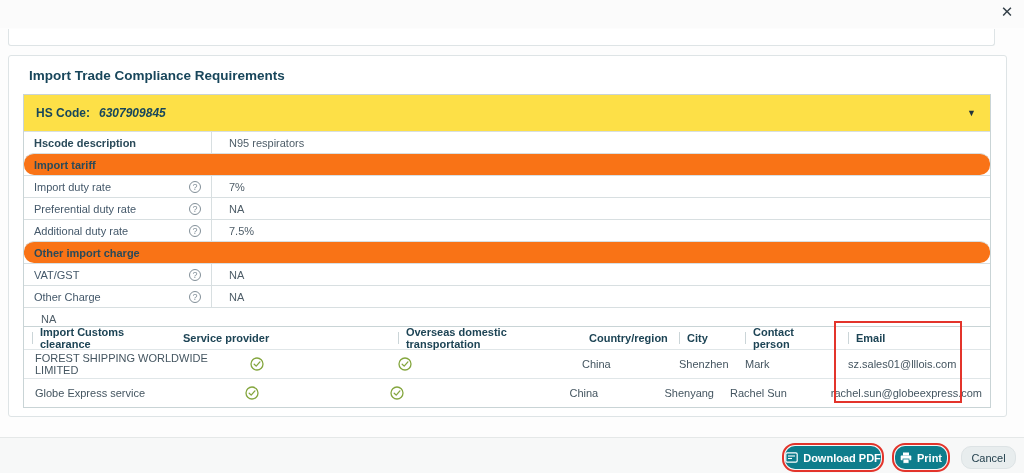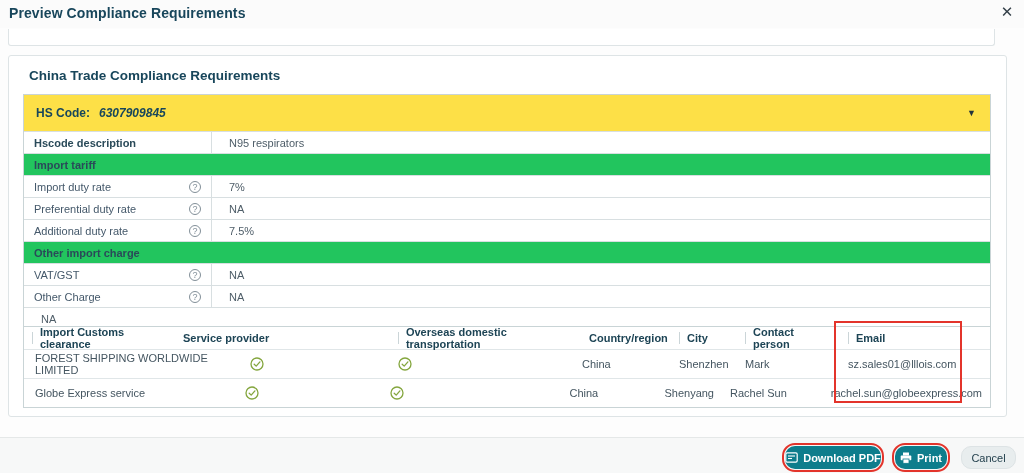--- a/index.html
+++ b/index.html
@@ -23,21 +23,21 @@
   .hs-table { position:absolute; left:14px; top:38px; width:968px; border:1px solid #C9D4D6; background:#fff; }
   .hs-header { height:36px; background:#fde047; display:flex; align-items:center; padding:0 12px; position:relative; cursor:pointer; }
   .hs-header .lbl { font-size:12px; font-weight:bold; color:#18465B; }
   .hs-header .val { font-size:12px; font-weight:bold; color:#18465B; margin-left:9px;font-style:italic; }
   .hs-caret { position:absolute; right:14px; top:50%; transform:translateY(-54%); font-size:9px; color:#22343C; }
   .hs-row { height:22px; display:flex; align-items:stretch; border-top:1px solid #D8DFE1; font-size:11px; }
   .hs-row .labelcell { width:188px; display:flex; align-items:center; padding:0 10px; color:#44586A; position:relative; border-right:1px solid #D8DFE1; }
   .hs-row .labelcell .help { margin-left:auto; }
   .hs-row .valuecell { flex:1; display:flex; align-items:center; padding:0 17px; color:#4E5D68; }
   .hs-row.bold .labelcell { font-weight:bold; color:#2A4A59; }
-  .hs-row.section { background:#22c55e; }
+  .hs-row.section { background:#f97316;border-radius:10px; }
   .hs-row.section .fullcell { display:flex; align-items:center; padding:0 10px; font-weight:bold; font-size:11px; color:#2A4A59; width:100%; }
   .help { width:12px; height:12px; border:1px solid #828F98; border-radius:50%; color:#828F98; font-size:9px; line-height:10px; text-align:center; display:inline-block; cursor:pointer; }
 
   
   .provider-table { position:absolute; left:14px; top:270px; width:968px; border:1px solid #C9D4D6; background:#fff; }
   .phead { height:22px; display:flex; align-items:center; }
   .phead .pc { font-size:11px; font-weight:bold; color:#1D4455; display:flex; align-items:center; height:100%; }
   .phead .pc .vsep { width:1px; height:12px; background:#CBD5D8; margin-right:7px; }
   .prow { height:29px; display:flex; align-items:center; border-top:1px solid #E0E6E8; }
   .prow .pc { font-size:11px; color:#445560; display:flex; align-items:center; height:100%; }
@@ -63,28 +63,27 @@
   .btn-print { left:895px; width:52px; }
   .btn-cancel { left:961px; width:55px; background:#E8EDEE; color:#24414E; border:1px solid #DDE3E5; font-weight:normal; }
   .btn svg { display:block; }
 </style>
 </head>
 <body>
 
 <div class="screen">
 
   <div class="modal-header">
-    <div class="modal-title">Preview Compliance Requirements</div>
     <div class="close-btn">✕</div>
   </div>
 
   <div class="partial-card"></div>
 
   <div class="main-card">
-    <div class="section-heading">China Trade Compliance Requirements</div>
+    <div class="section-heading">Import Trade Compliance Requirements</div>
 
     <div class="hs-table">
       <div class="hs-header">
         <span class="lbl">HS Code:</span>
         <span class="val">6307909845</span>
         <span class="hs-caret">▼</span>
       </div>
 
       <div class="hs-row bold">
         <div class="labelcell">Hscode description</div>

